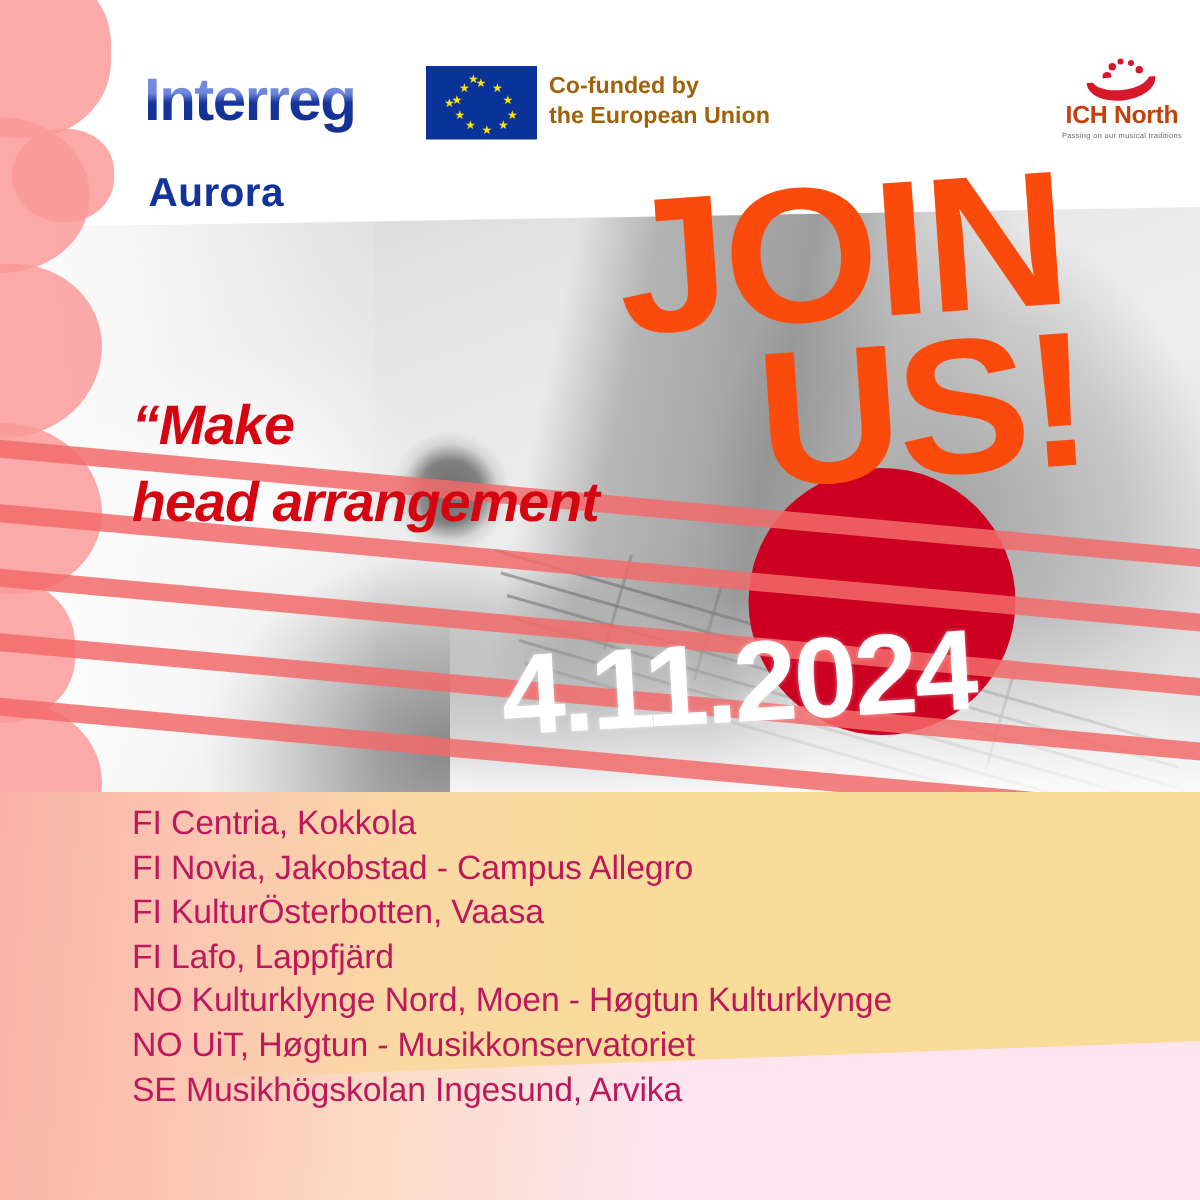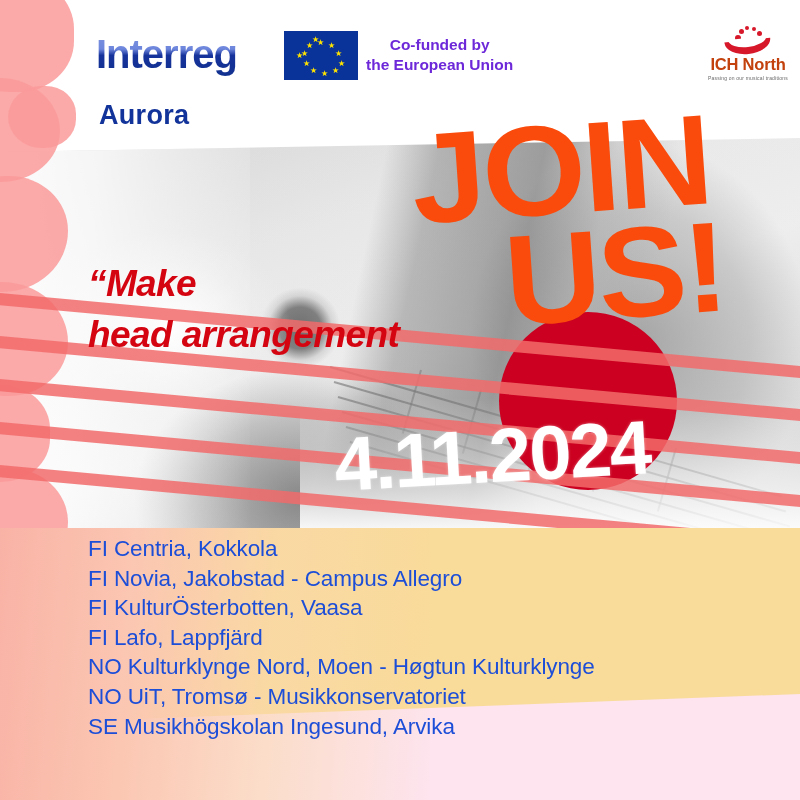--- a/index.html
+++ b/index.html
@@ -105,21 +105,21 @@
     width: 178px;
     height: 178px;
     border-radius: 50%;
     background: #CC0020;
     z-index: 3;
   }
 
   
   .header {
     position: absolute;
-    left: 0; top: 4px;
+    left: 0; top: 17px;
     width: 800px; height: 140px;
     z-index: 6;
   }
   .interreg {
     position: absolute;
     left: 96px; top: 28px;
     font-size: 40px;
     font-weight: bold;
     letter-spacing: -1px;
     background: linear-gradient(180deg, #7f94e0 0%, #6d86dc 38%, #16339b 52%, #11318f 100%);
@@ -146,23 +146,22 @@
     position: absolute;
     color: #FFE400;
     font-size: 8px;
     line-height: 8px;
   }
   .eutext {
     position: absolute;
     left: 366px; top: 31px;
     font-size: 15.5px;
     font-weight: bold;
-    color: #6d28d9;
+    color: #a16207;
     line-height: 20px;
-    text-align: center;
   }
   .ichnorth {
     position: absolute;
     left: 700px; top: 22px;
     width: 96px;
     text-align: center;
   }
   .ich-logo-mark {
     position: relative;
     width: 52px; height: 28px;
@@ -270,21 +269,21 @@
     width: 430px; height: 272px;
     background: linear-gradient(95deg, #F9B3A6 0%, #FBC6B2 30%, rgba(250,215,170,0.55) 62%, rgba(250,220,175,0) 100%);
   }
   .v-list {
     position: absolute;
     left: 88px;
     top: 6px;
     z-index: 3;
     font-size: 22.5px;
     line-height: 29.6px;
-    color: #1d4ed8;
+    color: #be185d;
     letter-spacing: -0.1px;
   }
   .v-list div { white-space: nowrap; }
 </style>
 </head>
 <body>
 
 <div id="poster">
 
   <div class="photo-band">
@@ -326,21 +325,21 @@
 
   <div class="venues">
     <div class="v-yellow"></div>
     <div class="v-salmon"></div>
     <div class="v-list">
       <div>FI Centria, Kokkola</div>
       <div>FI Novia, Jakobstad - Campus Allegro</div>
       <div>FI KulturÖsterbotten, Vaasa</div>
       <div>FI Lafo, Lappfjärd</div>
       <div>NO Kulturklynge Nord, Moen - Høgtun Kulturklynge</div>
-      <div>NO UiT, Tromsø - Musikkonservatoriet</div>
+      <div>NO UiT, Høgtun - Musikkonservatoriet</div>
       <div>SE Musikhögskolan Ingesund, Arvika</div>
     </div>
   </div>
 
   <div class="petals">
     <div class="petal" style="left:-52px; top:-24px; width:126px; height:116px; border-radius:58% 52% 50% 56%;"></div>
     <div class="petal" style="left:-60px; top:78px; width:120px; height:104px; border-radius:52% 56% 54% 50%;"></div>
     <div class="petal" style="left:8px; top:86px; width:68px; height:62px; border-radius:56% 50% 52% 56%;"></div>
     <div class="petal" style="left:-56px; top:176px; width:124px; height:116px; border-radius:54% 52% 58% 50%;"></div>
     <div class="petal" style="left:-58px; top:282px; width:126px; height:114px; border-radius:50% 58% 52% 56%;"></div>

